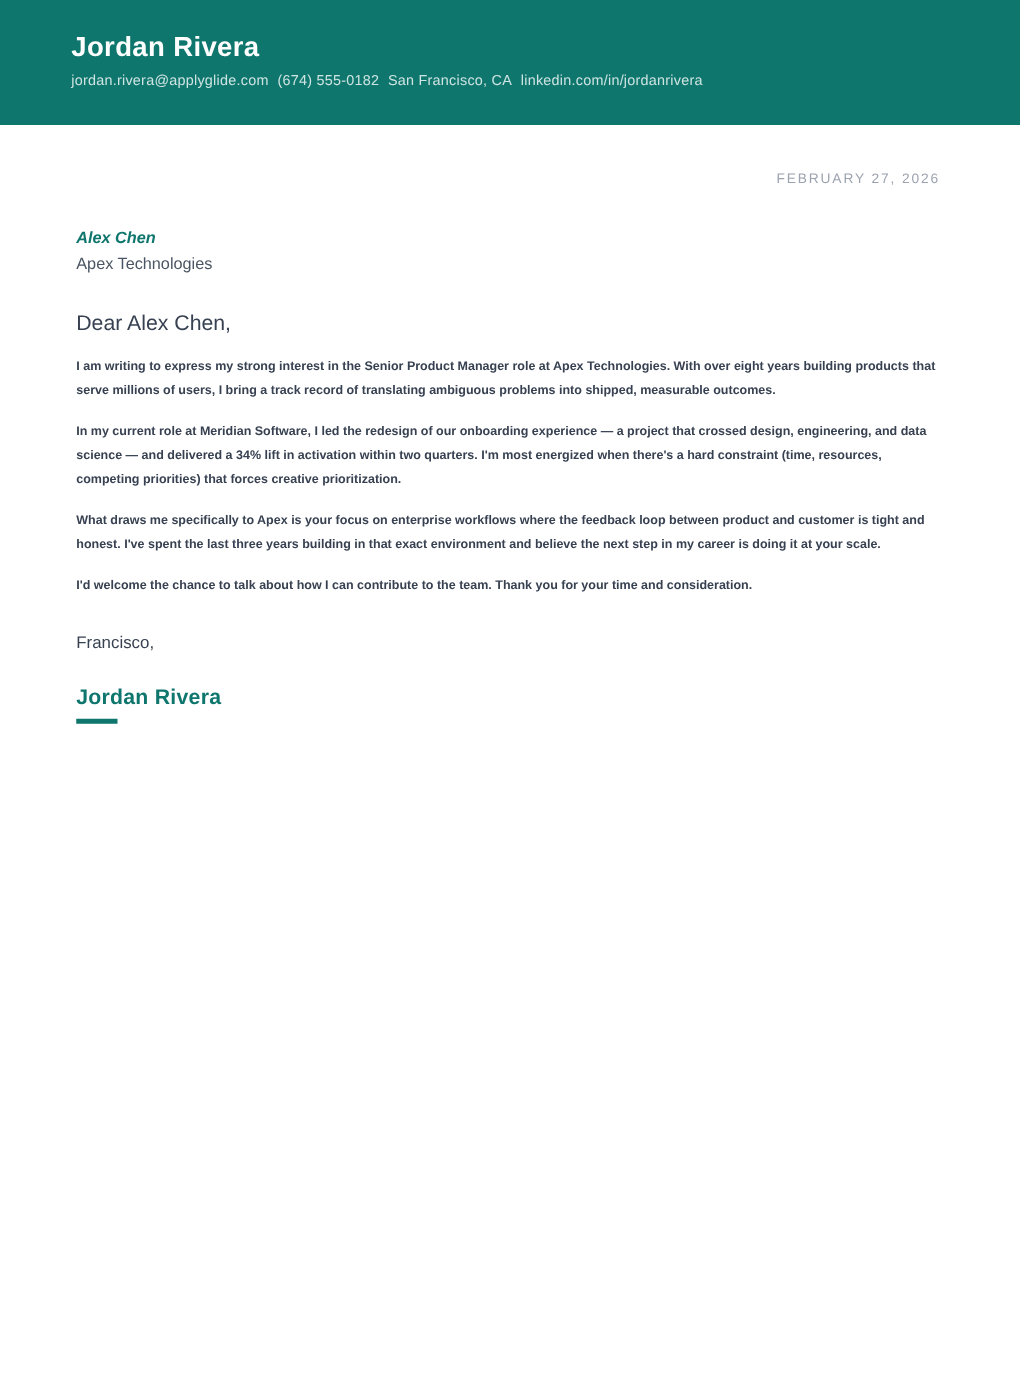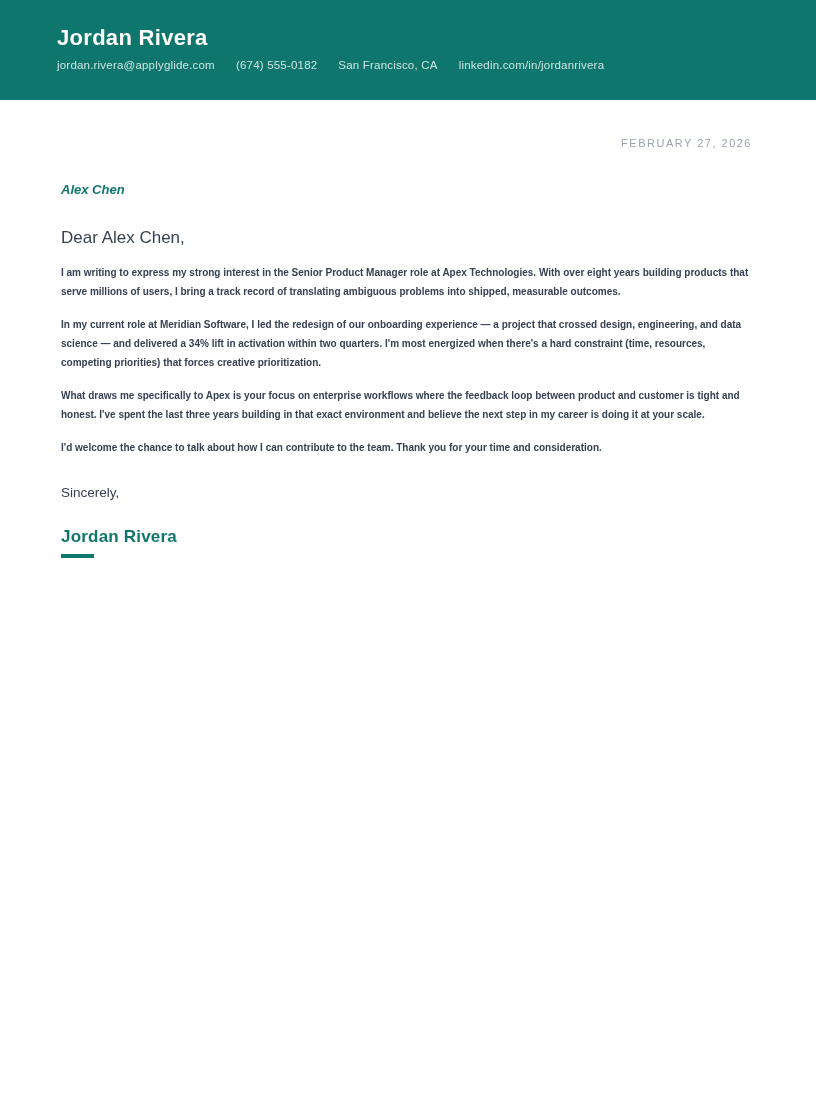--- a/index.html
+++ b/index.html
@@ -29,21 +29,21 @@
   .header-name {
     color: var(--header-text);
     font-size: 22px;
     font-weight: 700;
     letter-spacing: 0.3px;
     line-height: 1.1;
   }
   .contact-row {
     margin-top: 9px;
     display: flex;
-    gap: 21px;
+    gap: 7px;
     font-size: 11.5px;
     color: var(--header-subtext);
     letter-spacing: 0.2px;
   }
   .letter {
     padding: 0 64px 60px 61px;
   }
   .date {
     margin-top: 37px;
     font-size: 11px;
@@ -110,26 +110,27 @@
     <span>San Francisco, CA</span>
     <span>linkedin.com/in/jordanrivera</span>
   </div>
 </header>
 
 <main class="letter">
   <div class="date">FEBRUARY 27, 2026</div>
 
   <div class="recipient">
     <div class="recipient-name">Alex Chen</div>
+    <div class="recipient-company">Apex Technologies</div>
   </div>
 
   <p class="salutation">Dear Alex Chen,</p>
 
   <p class="para">I am writing to express my strong interest in the Senior Product Manager role at Apex Technologies. With over eight years building products that serve millions of users, I bring a track record of translating ambiguous problems into shipped, measurable outcomes.</p>
   <p class="para">In my current role at Meridian Software, I led the redesign of our onboarding experience — a project that crossed design, engineering, and data science — and delivered a 34% lift in activation within two quarters. I'm most energized when there's a hard constraint (time, resources, competing priorities) that forces creative prioritization.</p>
   <p class="para">What draws me specifically to Apex is your focus on enterprise workflows where the feedback loop between product and customer is tight and honest. I've spent the last three years building in that exact environment and believe the next step in my career is doing it at your scale.</p>
   <p class="para">I'd welcome the chance to talk about how I can contribute to the team. Thank you for your time and consideration.</p>
 
-  <p class="closing">Sincerely,</p>
+  <p class="closing">Francisco,</p>
 
   <div class="signature">Jordan Rivera</div>
   <div class="signature-rule"></div>
 </main>
 
 </body></html>

